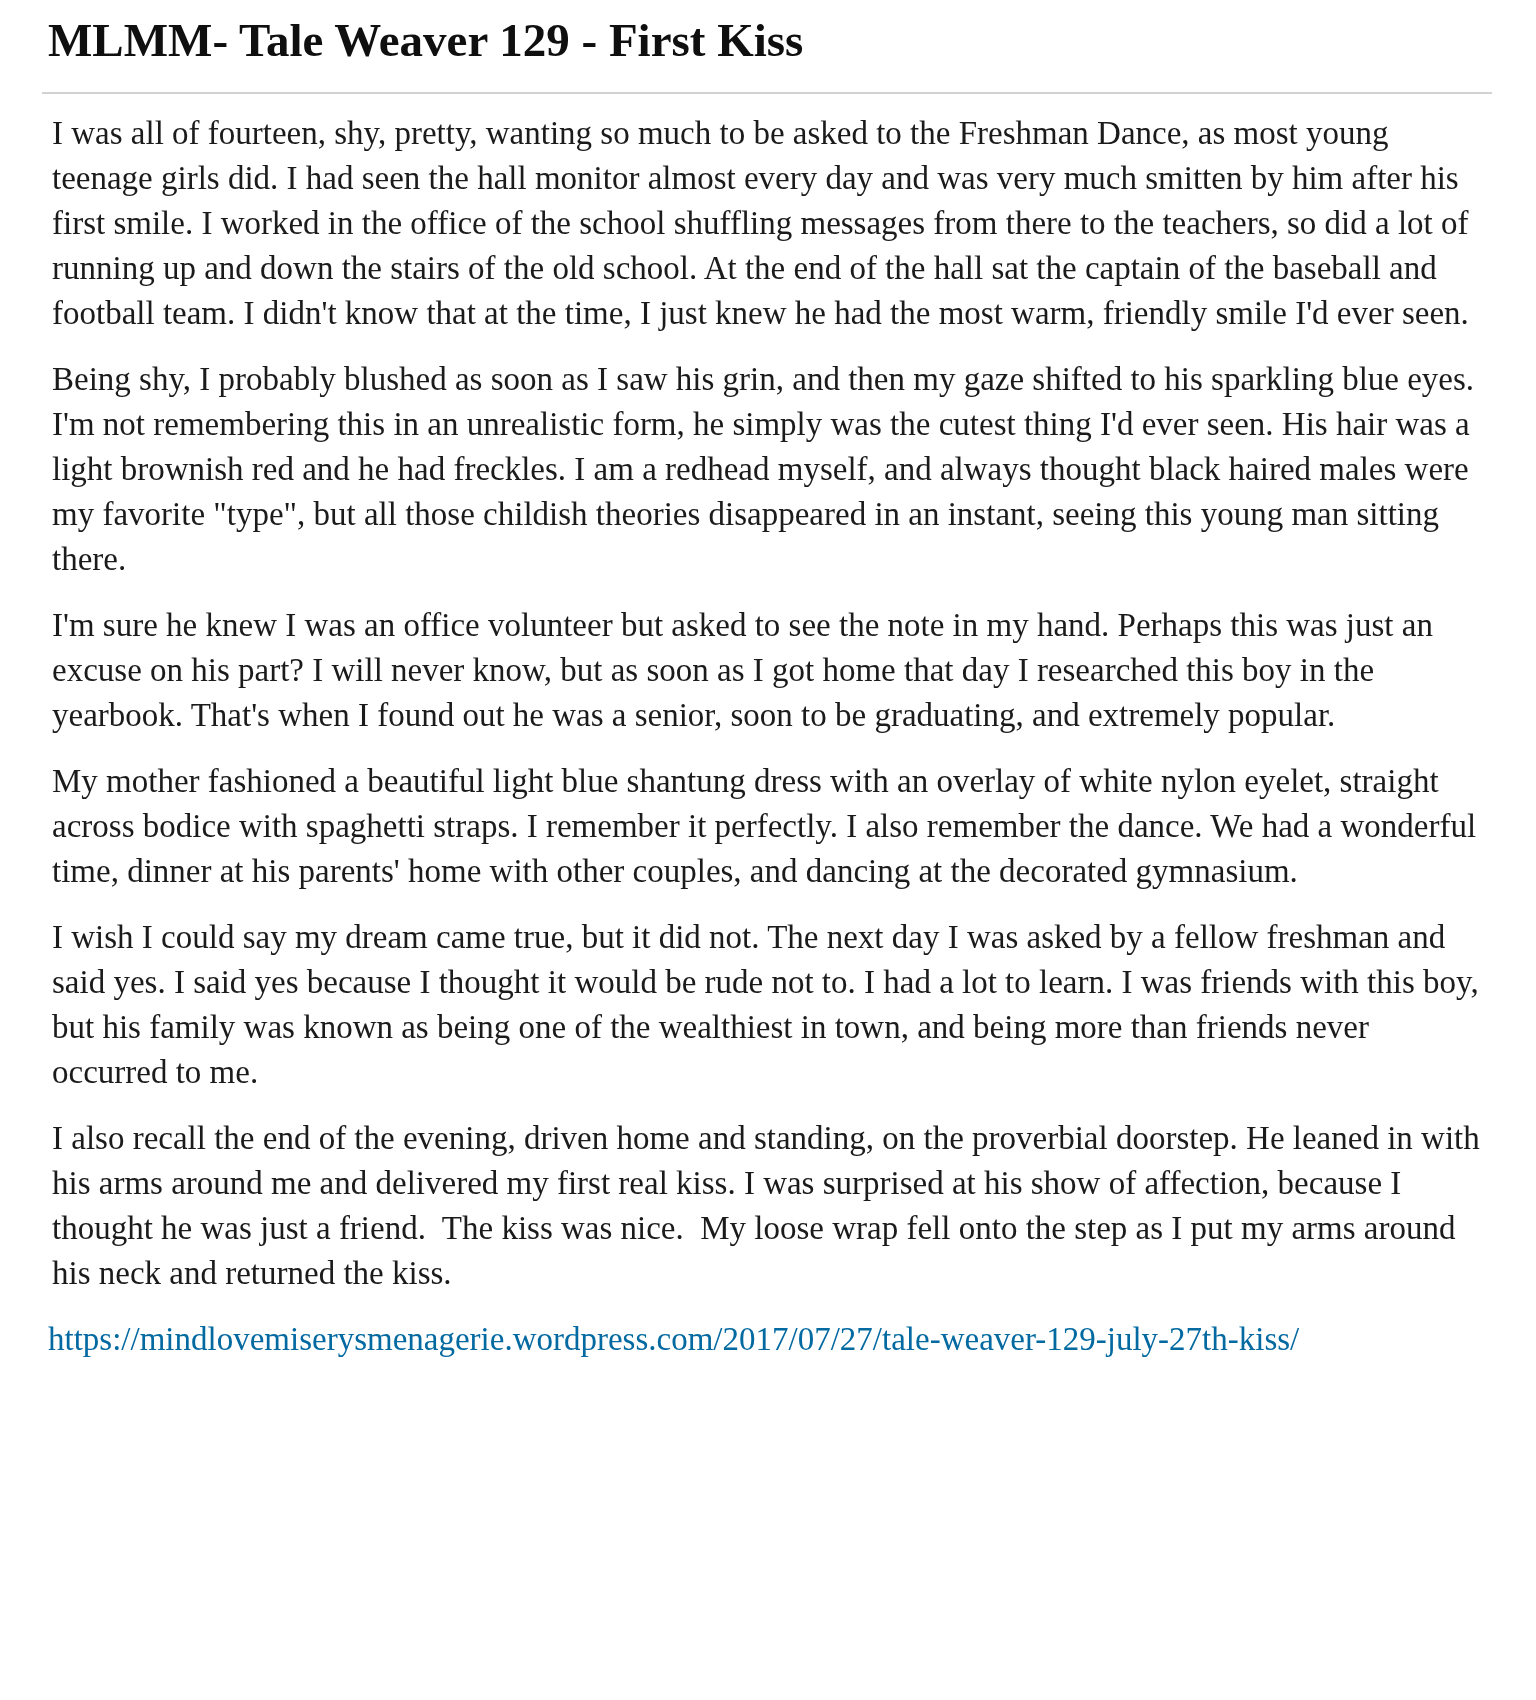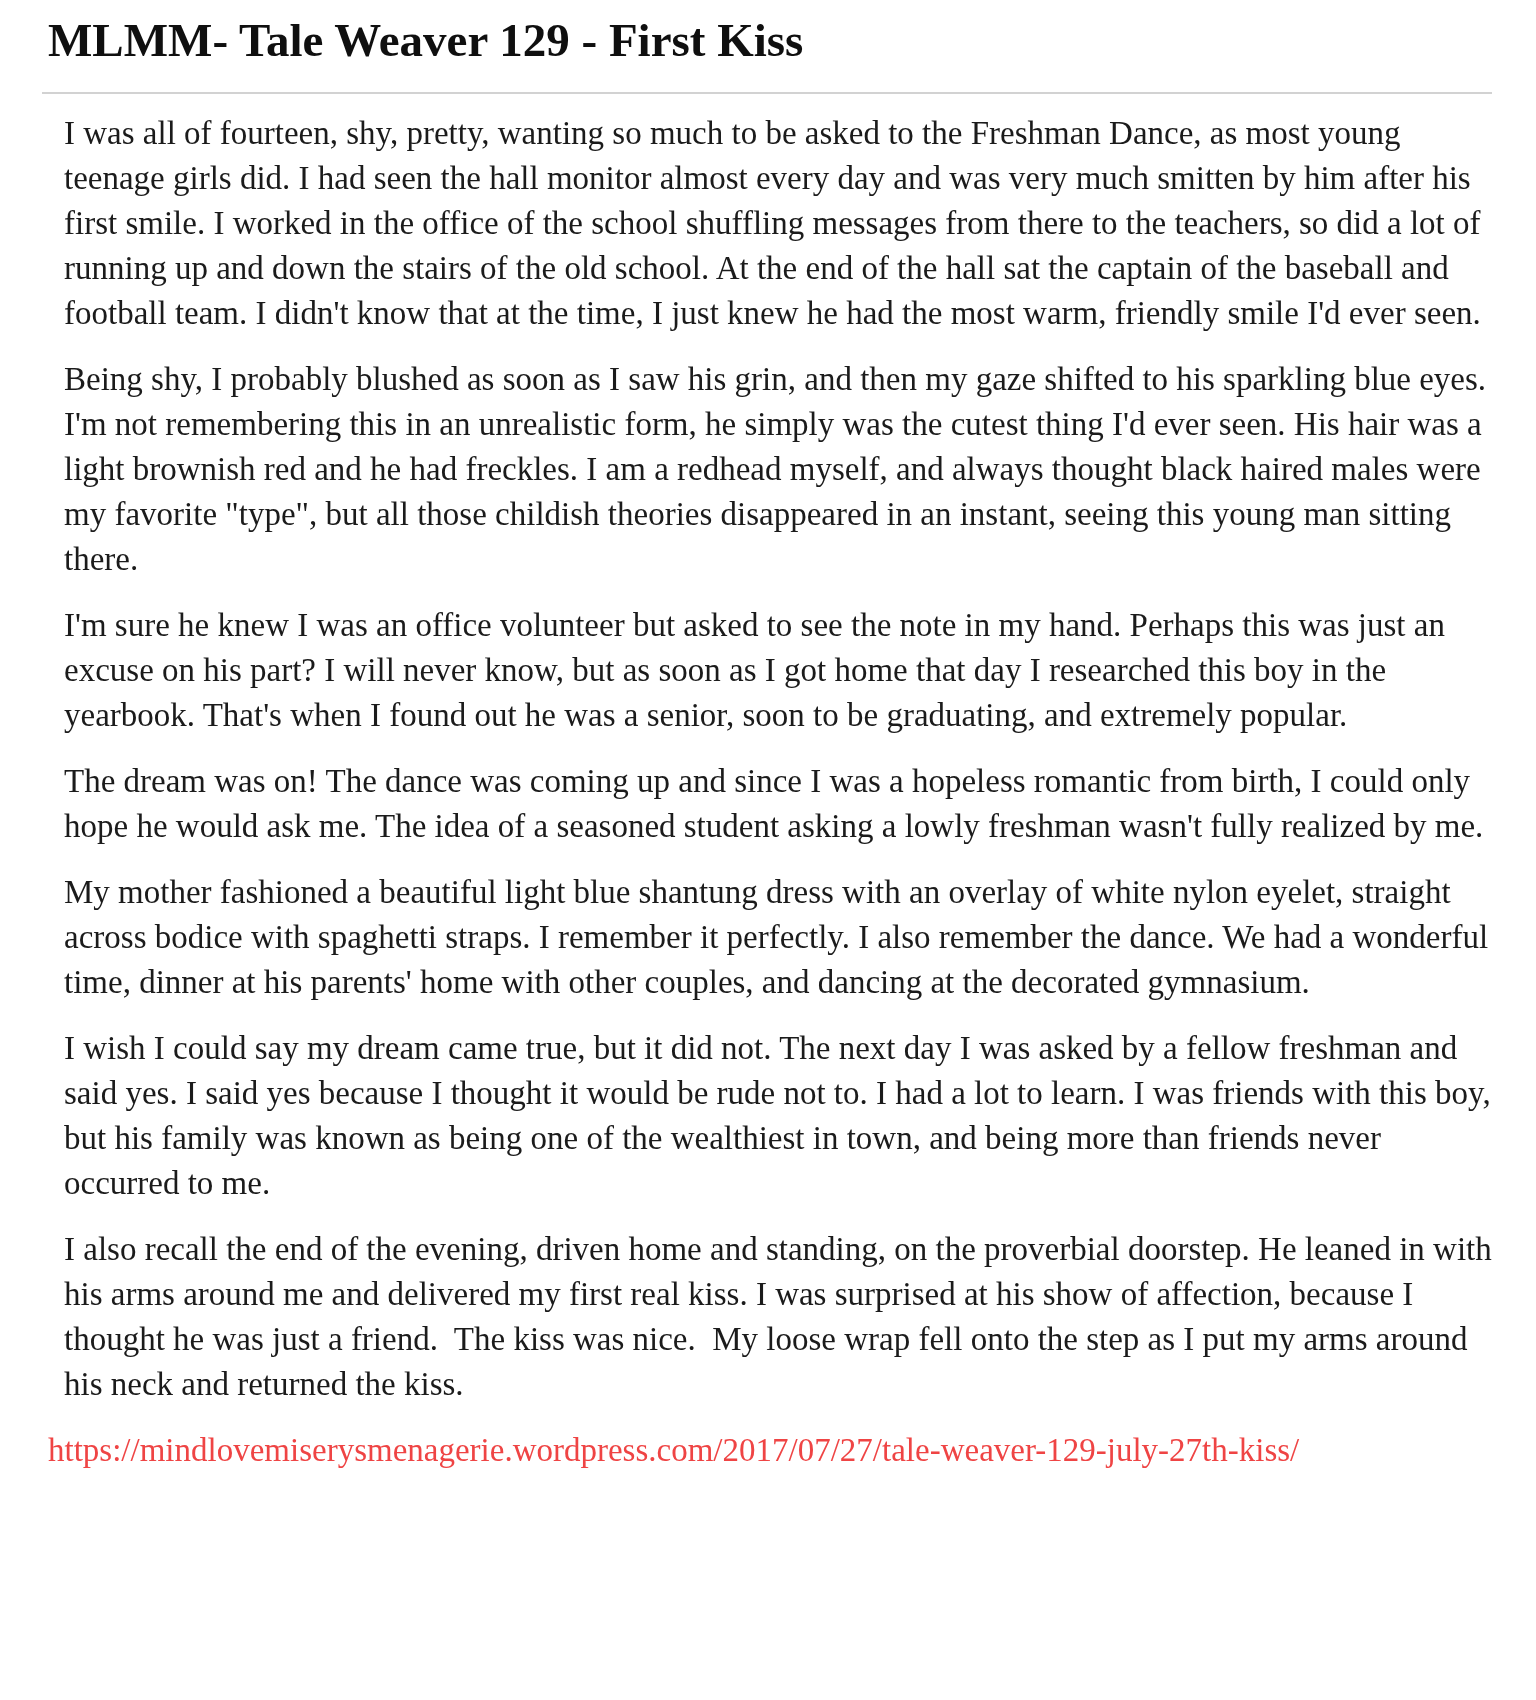--- a/index.html
+++ b/index.html
@@ -26,48 +26,47 @@
   .title-divider {
     border: none;
     border-top: 2px solid #d2d2d2;
     margin: 0 0 17px -6px;
   }
   .body-paragraph {
     font-family: "Liberation Serif", "DejaVu Serif", serif;
     font-size: 33px;
     line-height: 45px;
     color: #1b1b1b;
-    margin: 0 0 21px 16px;
+    margin: 0 0 21px 4px;
     white-space: pre-wrap;
   }
   .source-url {
     font-family: "Liberation Serif", "DejaVu Serif", serif;
     font-size: 33px;
     line-height: 45px;
-    color: #ef4444;
+    color: #0369a1;
     margin: 0;
     word-break: break-all;
   }
 </style>
 </head>
 <body>
 
 <div class="page">
 
   <h1 class="article-title">MLMM- Tale Weaver 129 - First Kiss</h1>
 
   <hr class="title-divider">
 
   <p class="body-paragraph">I was all of fourteen, shy, pretty, wanting so much to be asked to the Freshman Dance, as most young teenage girls did. I had seen the hall monitor almost every day and was very much smitten by him after his first smile. I worked in the office of the school shuffling messages from there to the teachers, so did a lot of running up and down the stairs of the old school. At the end of the hall sat the captain of the baseball and football team. I didn't know that at the time, I just knew he had the most warm, friendly smile I'd ever seen.</p>
 
   <p class="body-paragraph">Being shy, I probably blushed as soon as I saw his grin, and then my gaze shifted to his sparkling blue eyes. I'm not remembering this in an unrealistic form, he simply was the cutest thing I'd ever seen. His hair was a light brownish red and he had freckles. I am a redhead myself, and always thought black haired males were my favorite "type", but all those childish theories disappeared in an instant, seeing this young man sitting there.</p>
 
   <p class="body-paragraph">I'm sure he knew I was an office volunteer but asked to see the note in my hand. Perhaps this was just an excuse on his part? I will never know, but as soon as I got home that day I researched this boy in the yearbook. That's when I found out he was a senior, soon to be graduating, and extremely popular.</p>
 
-  <p class="body-paragraph">The dream was on! The dance was coming up and since I was a hopeless romantic from birth, I could only hope he would ask me. The idea of a seasoned student asking a lowly freshman wasn't fully realized by me.</p>
 
   <p class="body-paragraph">My mother fashioned a beautiful light blue shantung dress with an overlay of white nylon eyelet, straight across bodice with spaghetti straps. I remember it perfectly. I also remember the dance. We had a wonderful time, dinner at his parents' home with other couples, and dancing at the decorated gymnasium.</p>
 
   <p class="body-paragraph">I wish I could say my dream came true, but it did not. The next day I was asked by a fellow freshman and said yes. I said yes because I thought it would be rude not to. I had a lot to learn. I was friends with this boy, but his family was known as being one of the wealthiest in town, and being more than friends never occurred to me.</p>
 
   <p class="body-paragraph">I also recall the end of the evening, driven home and standing, on the proverbial doorstep. He leaned in with his arms around me and delivered my first real kiss. I was surprised at his show of affection, because I thought he was just a friend.  The kiss was nice.  My loose wrap fell onto the step as I put my arms around his neck and returned the kiss.</p>
 
   <p class="source-url">https://mindlovemiserysmenagerie.wordpress.com/2017/07/27/tale-weaver-129-july-27th-kiss/</p>
 
 </div>

